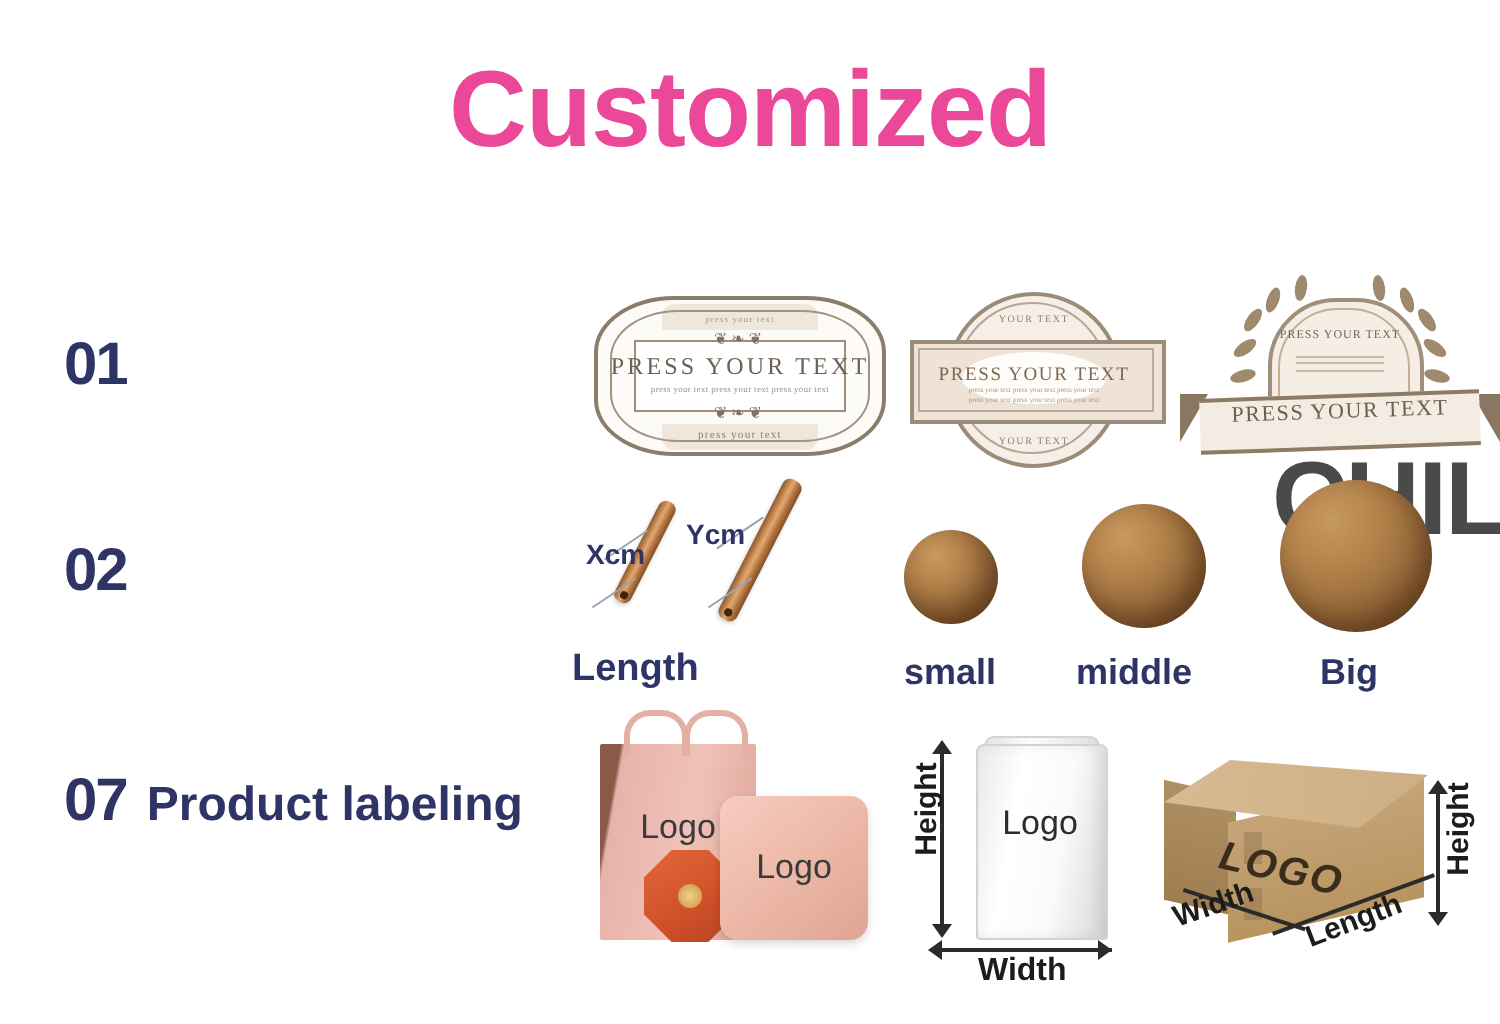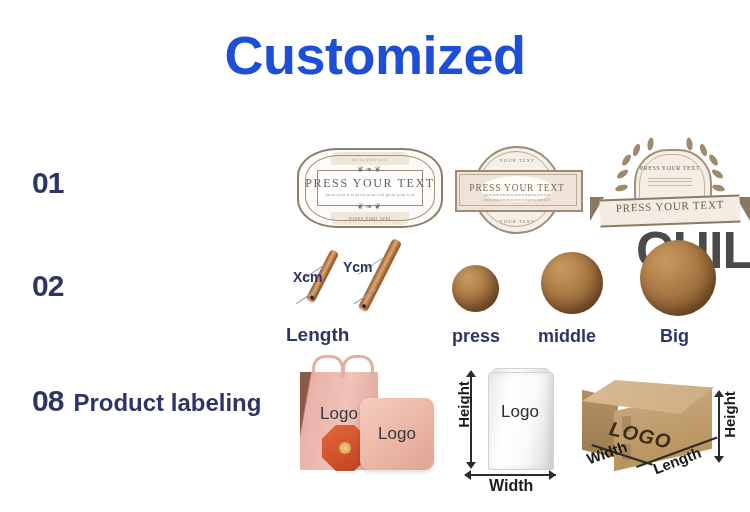--- a/index.html
+++ b/index.html
@@ -7,21 +7,21 @@
     width:750px;height:512px;position:relative;overflow:hidden;
     font-family:"Liberation Sans", sans-serif;
     background:#ffffff;
   }
   .page{position:absolute;inset:0;}
 
   
   .title{
     position:absolute;left:0;top:28px;width:750px;text-align:center;
     font-size:54px;font-weight:700;letter-spacing:-0.5px;
-    color:#1d4ed8;line-height:1;
+    color:#ec4899;line-height:1;
   }
 
   
   .rowlabel{position:absolute;left:32px;display:flex;align-items:baseline;gap:10px;white-space:nowrap;}
   .rowlabel .num{font-size:30px;font-weight:700;color:#2e3566;letter-spacing:-1px;}
   .rowlabel .txt{font-size:24px;font-weight:600;color:#2e3566;}
   #lbl1{top:166px;gap:22px;}
   #lbl2{top:269px;gap:22px;}
   #lbl2 .txt{font-size:22px;letter-spacing:-0.6px;}
   #lbl3{top:384px;}
@@ -230,21 +230,21 @@
 
   <div class="title">Customized</div>
 
   <div class="rowlabel" id="lbl1">
     <span class="num">01</span>
   </div>
   <div class="rowlabel" id="lbl2">
     <span class="num">02</span>
   </div>
   <div class="rowlabel" id="lbl3">
-    <span class="num">08</span>
+    <span class="num">07</span>
     <span class="txt">Product labeling</span>
   </div>
 
   <div class="badge" id="badge1">
     <div class="b1-outer"></div>
     <div class="b1-band t"></div>
     <div class="b1-band b"></div>
     <div class="b1-inner"></div>
     <div class="b1-box"></div>
     <div class="flourish" style="top:17px">❦❧❦</div>
@@ -305,21 +305,21 @@
   <div class="leadline" id="lineY2"></div>
   <div class="cap" id="capXcm">Xcm</div>
   <div class="cap" id="capYcm">Ycm</div>
   <div class="cap" id="capLength">Length</div>
 
   <div class="watermark">CHILL</div>
 
   <div class="ball" id="ball-small"></div>
   <div class="ball" id="ball-middle"></div>
   <div class="ball" id="ball-big"></div>
-  <div class="cap" id="capSmall">press</div>
+  <div class="cap" id="capSmall">small</div>
   <div class="cap" id="capMiddle">middle</div>
   <div class="cap" id="capBig">Big</div>
 
   <div id="giftbag">
     <span class="handle" id="h1"></span>
     <span class="handle" id="h2"></span>
   </div>
   <div id="bagLogo">Logo</div>
 
   <div id="octagon"></div>

